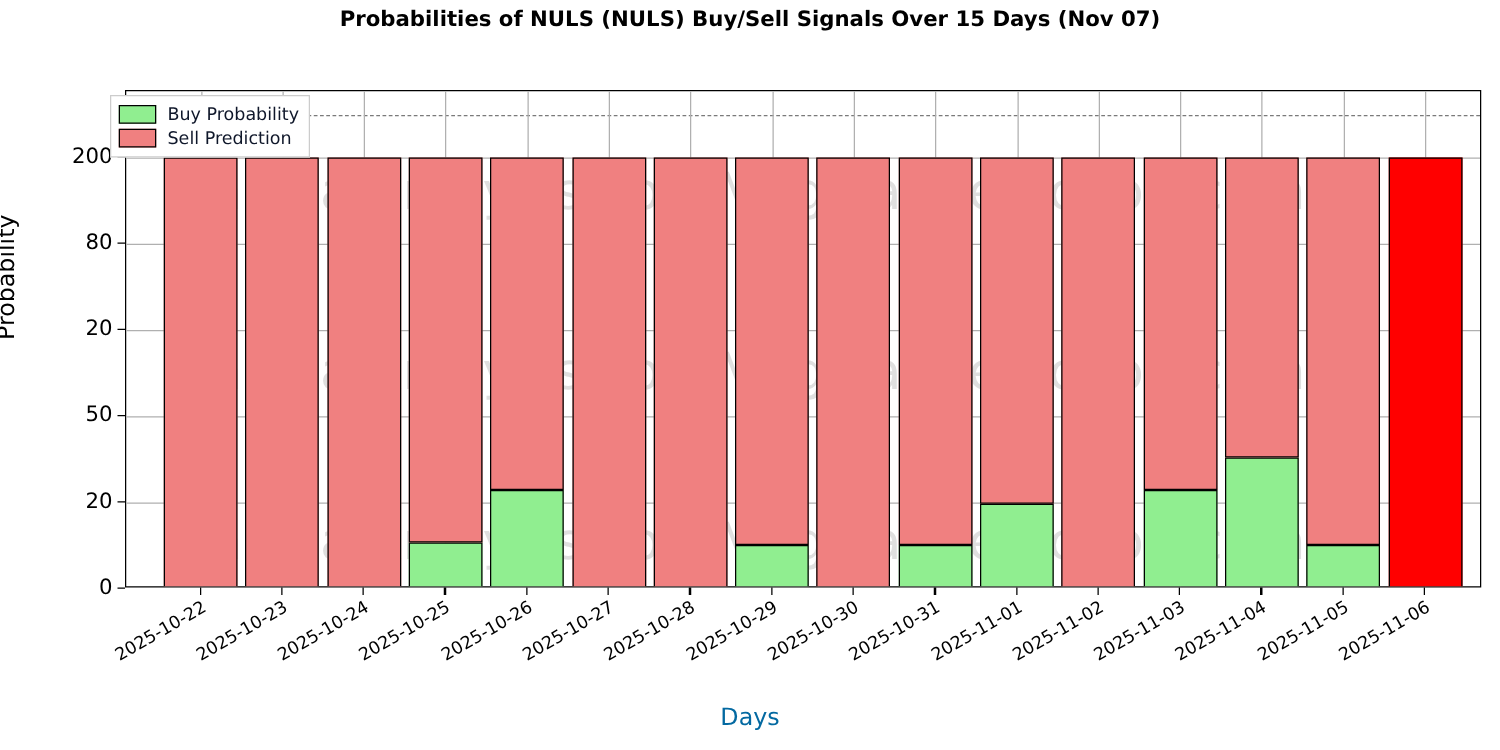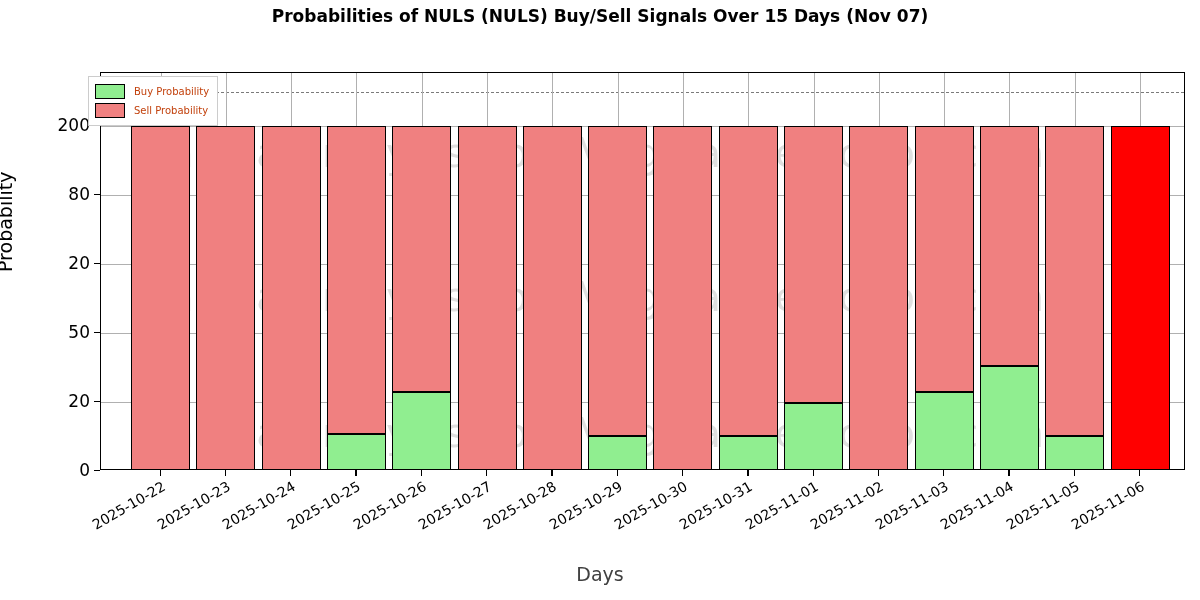--- a/index.html
+++ b/index.html
@@ -103,39 +103,39 @@
     left:-6px;top:272px;
     font-size:19px;color:#000;
     transform:rotate(-90deg);
     transform-origin:left top;
     white-space:nowrap;
   }
   .xlabel{
     position:absolute;
     left:0;top:563px;width:1200px;
     text-align:center;
-    font-size:19px;color:#404040;
+    font-size:19px;color:#0369a1;
   }
 
   .legend{
     position:absolute;
     left:88px;top:76px;
     background:#fff;
     border:0.8px solid #cccccc;
     padding:5px 8px 5px 6px;
     box-sizing:border-box;
   }
   .legend-row{display:flex;align-items:center;height:19px;}
   .legend-swatch{
     width:28px;height:13px;
     border:1.2px solid #000;
     margin-right:9px;
     flex:none;
   }
-  .legend-text{font-size:10px;color:#c2410c;white-space:nowrap;}
+  .legend-text{font-size:14px;color:#0f172a;white-space:nowrap;}
 
   .today-box{
     position:absolute;
     left:1046px;top:78px;
     background:#FFFF44;
     border:1.2px solid #000;
     padding:3px 9px 4px 9px;
     text-align:center;
     font-size:15px;color:#000;
     line-height:1.18;
@@ -289,18 +289,18 @@
   <div class="ylabel">Probability</div>
   <div class="xlabel">Days</div>
 
   <div class="legend">
     <div class="legend-row">
       <span class="legend-swatch" style="background:#90EE90"></span>
       <span class="legend-text">Buy Probability</span>
     </div>
     <div class="legend-row">
       <span class="legend-swatch" style="background:#F08080"></span>
-      <span class="legend-text">Sell Probability</span>
+      <span class="legend-text">Sell Prediction</span>
     </div>
   </div>
 
 
 </div>
 
 </body></html>

